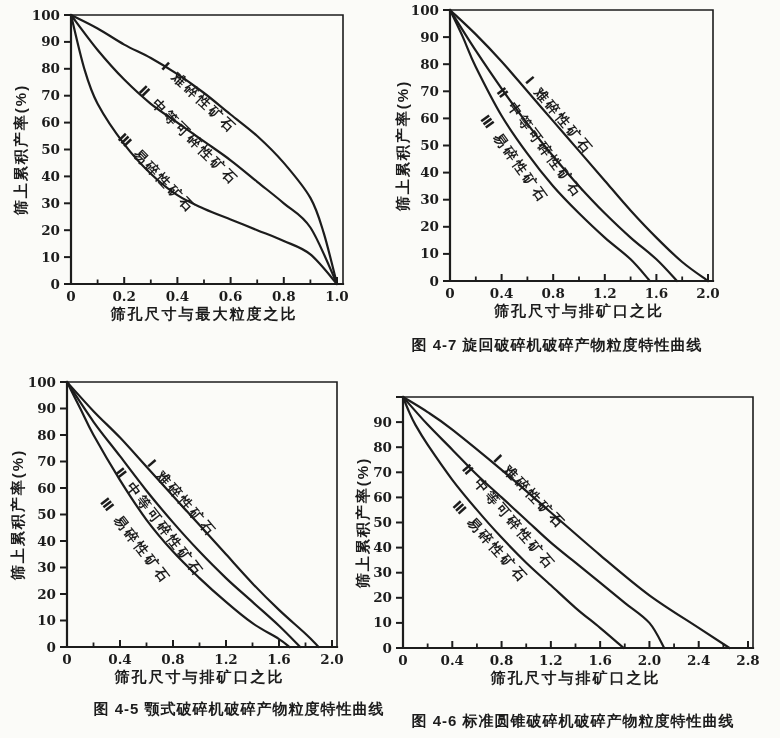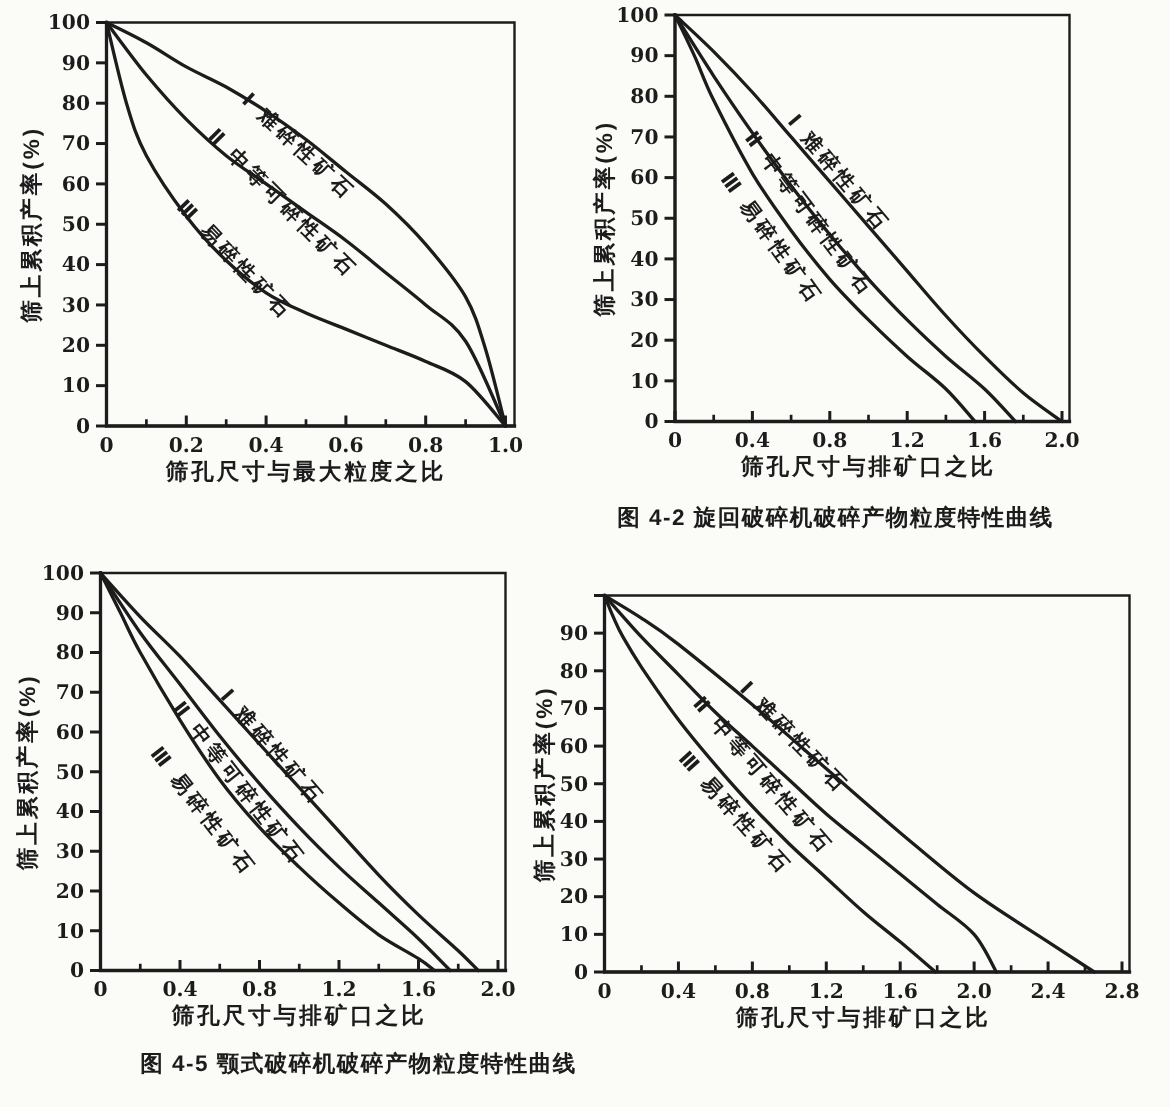--- a/index.html
+++ b/index.html
@@ -141,21 +141,21 @@
           </g>
           <text x="189" y="316" text-anchor="middle" class="axlab">筛孔尺寸与排矿口之比</text>
           <text transform="translate(18,145.5) rotate(-90)" text-anchor="middle" class="axlab">筛上累积产率(%)</text>
           <path d="M60.0,10.0C64.3,14.1 77.2,25.8 85.8,34.4C94.4,43.0 103.0,52.0 111.6,61.5C120.2,71.0 128.8,81.4 137.4,91.3C146.0,101.2 154.6,111.2 163.2,121.1C171.8,131.0 180.4,141.0 189.0,150.9C197.6,160.9 206.2,170.8 214.8,180.7C223.4,190.7 232.0,201.1 240.6,210.5C249.2,220.0 257.8,229.1 266.4,237.6C275.0,246.2 283.6,254.8 292.2,262.0C300.8,269.3 313.7,277.8 318.0,281.0" fill="none" stroke="#1c1c1c" stroke-width="2.2" stroke-linecap="round"></path>
           <text transform="translate(165.77999999999997,118.4) rotate(50)" text-anchor="middle" class="curvelab">Ⅰ  难碎性矿石</text>
           <path d="M60.0,10.0C64.3,16.8 77.2,37.6 85.8,50.7C94.4,63.7 103.0,76.4 111.6,88.6C120.2,100.8 128.8,112.5 137.4,123.8C146.0,135.1 154.6,146.0 163.2,156.3C171.8,166.7 180.4,176.7 189.0,186.2C197.6,195.6 206.2,204.7 214.8,213.3C223.4,221.8 232.0,230.0 240.6,237.6C249.2,245.3 258.7,252.1 266.4,259.3C274.1,266.5 283.6,277.4 287.0,281.0" fill="none" stroke="#1c1c1c" stroke-width="2.2" stroke-linecap="round"></path>
           <text transform="translate(146.43,145.5) rotate(53)" text-anchor="middle" class="curvelab">Ⅱ  中等可碎性矿石</text>
           <path d="M60.0,10.0C62.1,14.5 68.6,27.6 72.9,37.1C77.2,46.6 79.3,53.8 85.8,66.9C92.3,80.0 103.0,101.2 111.6,115.7C120.2,130.1 128.8,141.9 137.4,153.6C146.0,165.4 154.6,176.2 163.2,186.2C171.8,196.1 180.4,204.7 189.0,213.3C197.6,221.8 206.2,230.0 214.8,237.6C223.4,245.3 233.1,252.1 240.6,259.3C248.1,266.5 256.7,277.4 260.0,281.0" fill="none" stroke="#1c1c1c" stroke-width="2.2" stroke-linecap="round"></path>
           <text transform="translate(120.63,161.76) rotate(54)" text-anchor="middle" class="curvelab">Ⅲ  易碎性矿石</text>
         </svg>
-      <figcaption class="cap cap1">图 4-2  旋回破碎机破碎产物粒度特性曲线</figcaption>
+      <figcaption class="cap cap1">图 4-7  旋回破碎机破碎产物粒度特性曲线</figcaption>
     </figure>
 
     <figure class="panel">
       <svg class="plot" width="390" height="369">
           <path d="M67,13 H337 V278 H67 Z" fill="none" stroke="#1c1c1c" stroke-width="1.6"></path>
           <path d="M67,13 V278 H337" fill="none" stroke="#1c1c1c" stroke-width="2.2" stroke-linecap="square"></path>
           <g>
             <line x1="60" y1="278" x2="67" y2="278" stroke="#1c1c1c" stroke-width="2"></line>
             <text x="56" y="282.5" text-anchor="end" class="num">0</text>
             <line x1="60" y1="251.5" x2="67" y2="251.5" stroke="#1c1c1c" stroke-width="2"></line>
@@ -260,16 +260,17 @@
           </g>
           <text x="185.5" y="314" text-anchor="middle" class="axlab">筛孔尺寸与排矿口之比</text>
           <text transform="translate(-22,153.5) rotate(-90)" text-anchor="middle" class="axlab">筛上累积产率(%)</text>
           <path d="M13.0,28.0C17.1,30.5 29.4,37.6 37.6,43.1C45.9,48.5 50.0,51.0 62.3,60.6C74.6,70.3 95.1,87.0 111.6,100.8C128.0,114.6 144.4,129.2 160.9,143.5C177.3,157.7 193.7,172.3 210.1,186.1C226.6,199.9 243.0,214.2 259.4,226.3C275.9,238.4 295.4,250.1 308.7,258.9C322.1,267.7 334.4,275.7 339.5,279.0" fill="none" stroke="#1c1c1c" stroke-width="2.2" stroke-linecap="round"></path>
           <text transform="translate(136.21428571428572,125.89000000000001) rotate(46)" text-anchor="middle" class="curvelab">Ⅰ  难碎性矿石</text>
           <path d="M13.0,28.0C17.1,32.6 29.4,46.8 37.6,55.6C45.9,64.4 54.1,72.3 62.3,80.7C70.5,89.1 78.7,97.9 86.9,105.8C95.1,113.8 103.4,120.9 111.6,128.4C119.8,135.9 128.0,143.5 136.2,151.0C144.4,158.5 152.6,166.5 160.9,173.6C169.1,180.7 177.3,187.0 185.5,193.7C193.7,200.4 201.9,207.0 210.1,213.7C218.4,220.4 226.6,227.1 234.8,233.8C243.0,240.5 252.9,246.4 259.4,253.9C266.0,261.4 271.8,274.8 274.2,279.0" fill="none" stroke="#1c1c1c" stroke-width="2.2" stroke-linecap="round"></path>
           <text transform="translate(115.26785714285714,150.99) rotate(49)" text-anchor="middle" class="curvelab">Ⅱ  中等可碎性矿石</text>
           <path d="M13.0,28.0C14.0,30.5 17.1,38.5 19.2,43.1C21.2,47.7 22.2,50.2 25.3,55.6C28.4,61.0 31.5,66.5 37.6,75.7C43.8,84.9 54.1,100.0 62.3,110.8C70.5,121.7 78.7,131.3 86.9,140.9C95.1,150.6 103.4,159.8 111.6,168.6C119.8,177.3 128.0,185.7 136.2,193.7C144.4,201.6 152.6,208.7 160.9,216.3C169.1,223.8 177.3,231.7 185.5,238.8C193.7,246.0 202.1,252.2 210.1,258.9C218.2,265.6 229.7,275.7 233.6,279.0" fill="none" stroke="#1c1c1c" stroke-width="2.2" stroke-linecap="round"></path>
           <text transform="translate(96.78571428571429,176.09) rotate(48)" text-anchor="middle" class="curvelab">Ⅲ  易碎性矿石</text>
         </svg>
+      <figcaption class="cap cap3">图 4-6  标准圆锥破碎机破碎产物粒度特性曲线</figcaption>
     </figure>
 
   </div>
 </div>
 
 </body></html>

